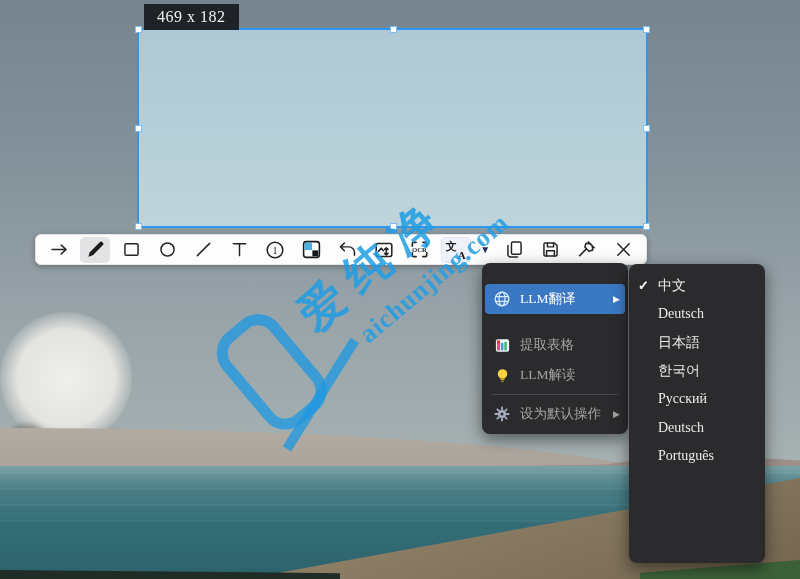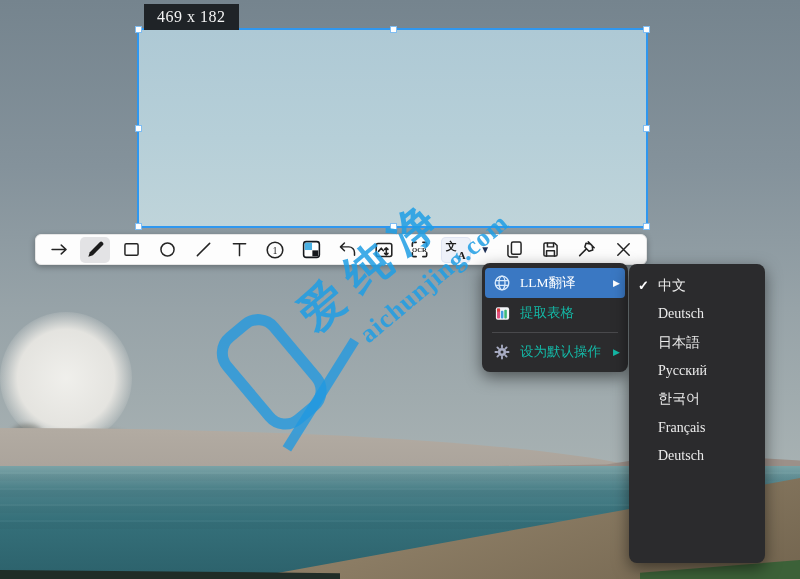--- a/index.html
+++ b/index.html
@@ -50,22 +50,22 @@
   .fl{fill:#1c1c1c;stroke:none;}
   .caret{color:#1d2f55;font-size:10px;line-height:1;}
   .tr-icon{position:relative;width:22px;height:22px;}
   .tr-icon .cjk{position:absolute;left:1px;top:0;font-size:11px;font-weight:600;color:#1c1c1c;}
   .tr-icon .lat{position:absolute;right:1px;bottom:0;font-size:11px;font-weight:700;color:#1c1c1c;}
 
   
   .menu{left:482px;top:263px;width:146px;background:#2b2b2d;border-radius:8px;
     box-shadow:0 5px 16px rgba(0,0,0,.5);padding:5px 0;box-sizing:border-box;z-index:10;}
   .menu-item{height:30px;display:flex;align-items:center;gap:9px;padding:0 8px 0 11px;
-    color:#14b8a6;font-size:13.5px;cursor:pointer;}
-  .menu-item.highlight{background:#3a78c3;color:#fff;margin:0 3px;border-radius:4px;padding:0 5px 0 8px;}
+    color:#a3a3a3;font-size:13.5px;cursor:pointer;}
+  .menu-item.highlight{background:#3a78c3;color:#fff;margin:16px 3px;border-radius:4px;padding:0 5px 0 8px;}
   .mi-icon{width:18px;height:18px;display:flex;align-items:center;justify-content:center;flex:0 0 18px;}
   .mi-label{white-space:nowrap;}
   .mi-arrow{margin-left:auto;font-size:9px;line-height:1;}
   .menu-sep{height:1px;background:#49494c;margin:4px 10px;}
 
   
   .submenu{left:629px;top:264px;width:136px;height:299px;background:#2b2b2d;border-radius:8px;
     box-shadow:0 5px 16px rgba(0,0,0,.5);padding:8px 0;box-sizing:border-box;z-index:10;}
   .sub-item{height:28.3px;display:flex;align-items:center;padding-left:9px;color:#ececec;
     font-size:14px;cursor:pointer;}
@@ -235,20 +235,30 @@
         <svg width="17" height="17" viewBox="0 0 18 18">
             <rect x="2" y="2.5" width="14" height="13" rx="2" fill="#f2f4f7"></rect>
             <rect x="3.2" y="3.8" width="3.2" height="10.4" rx="1" fill="#e0527e"></rect>
             <rect x="7.3" y="6.2" width="2.7" height="8" rx="1" fill="#3f9de0"></rect>
             <rect x="10.9" y="5" width="2.7" height="9.2" rx="1" fill="#3cb977"></rect>
             <rect x="3.2" y="3.8" width="3.2" height="3.2" fill="#d83b3b"></rect>
           </svg>
       </span>
       <span class="mi-label">提取表格</span>
     </div>
+    <div class="menu-item">
+      <span class="mi-icon">
+        <svg width="17" height="17" viewBox="0 0 18 18">
+            <circle cx="9" cy="7.3" r="5" fill="#ffd23e"></circle>
+            <path d="M6.8 11.5h4.4v1.6a1 1 0 0 1-1 1H7.8a1 1 0 0 1-1-1v-1.6z" fill="#c9a52f"></path>
+            <rect x="7.6" y="14.6" width="2.8" height="1.6" rx=".8" fill="#9a7f24"></rect>
+          </svg>
+      </span>
+      <span class="mi-label">LLM解读</span>
+    </div>
     <div class="menu-sep"></div>
     <div class="menu-item">
       <span class="mi-icon">
         <svg width="16" height="16" viewBox="0 0 18 18">
             <g stroke="#a9adc4" stroke-width="2.1" stroke-linecap="round">
               <path d="M9 1.6v2 M9 14.4v2 M1.6 9h2 M14.4 9h2 M3.8 3.8l1.4 1.4 M12.8 12.8l1.4 1.4 M14.2 3.8l-1.4 1.4 M5.2 12.8l-1.4 1.4"></path>
             </g>
             <circle cx="9" cy="9" r="4.6" fill="#a9adc4"></circle>
             <circle cx="9" cy="9" r="1.7" fill="#2b2b2d"></circle>
           </svg>
@@ -266,29 +276,29 @@
     <div class="sub-item">
       <span class="check"></span>
       <span>Deutsch</span>
     </div>
     <div class="sub-item">
       <span class="check"></span>
       <span>日本語</span>
     </div>
     <div class="sub-item">
       <span class="check"></span>
+      <span>한국어</span>
+    </div>
+    <div class="sub-item">
+      <span class="check"></span>
       <span>Русский</span>
     </div>
     <div class="sub-item">
       <span class="check"></span>
-      <span>한국어</span>
-    </div>
-    <div class="sub-item">
-      <span class="check"></span>
-      <span>Français</span>
-    </div>
-    <div class="sub-item">
-      <span class="check"></span>
       <span>Deutsch</span>
     </div>
+    <div class="sub-item">
+      <span class="check"></span>
+      <span>Português</span>
+    </div>
   </div>
 
 </div>
 
 </body></html>

